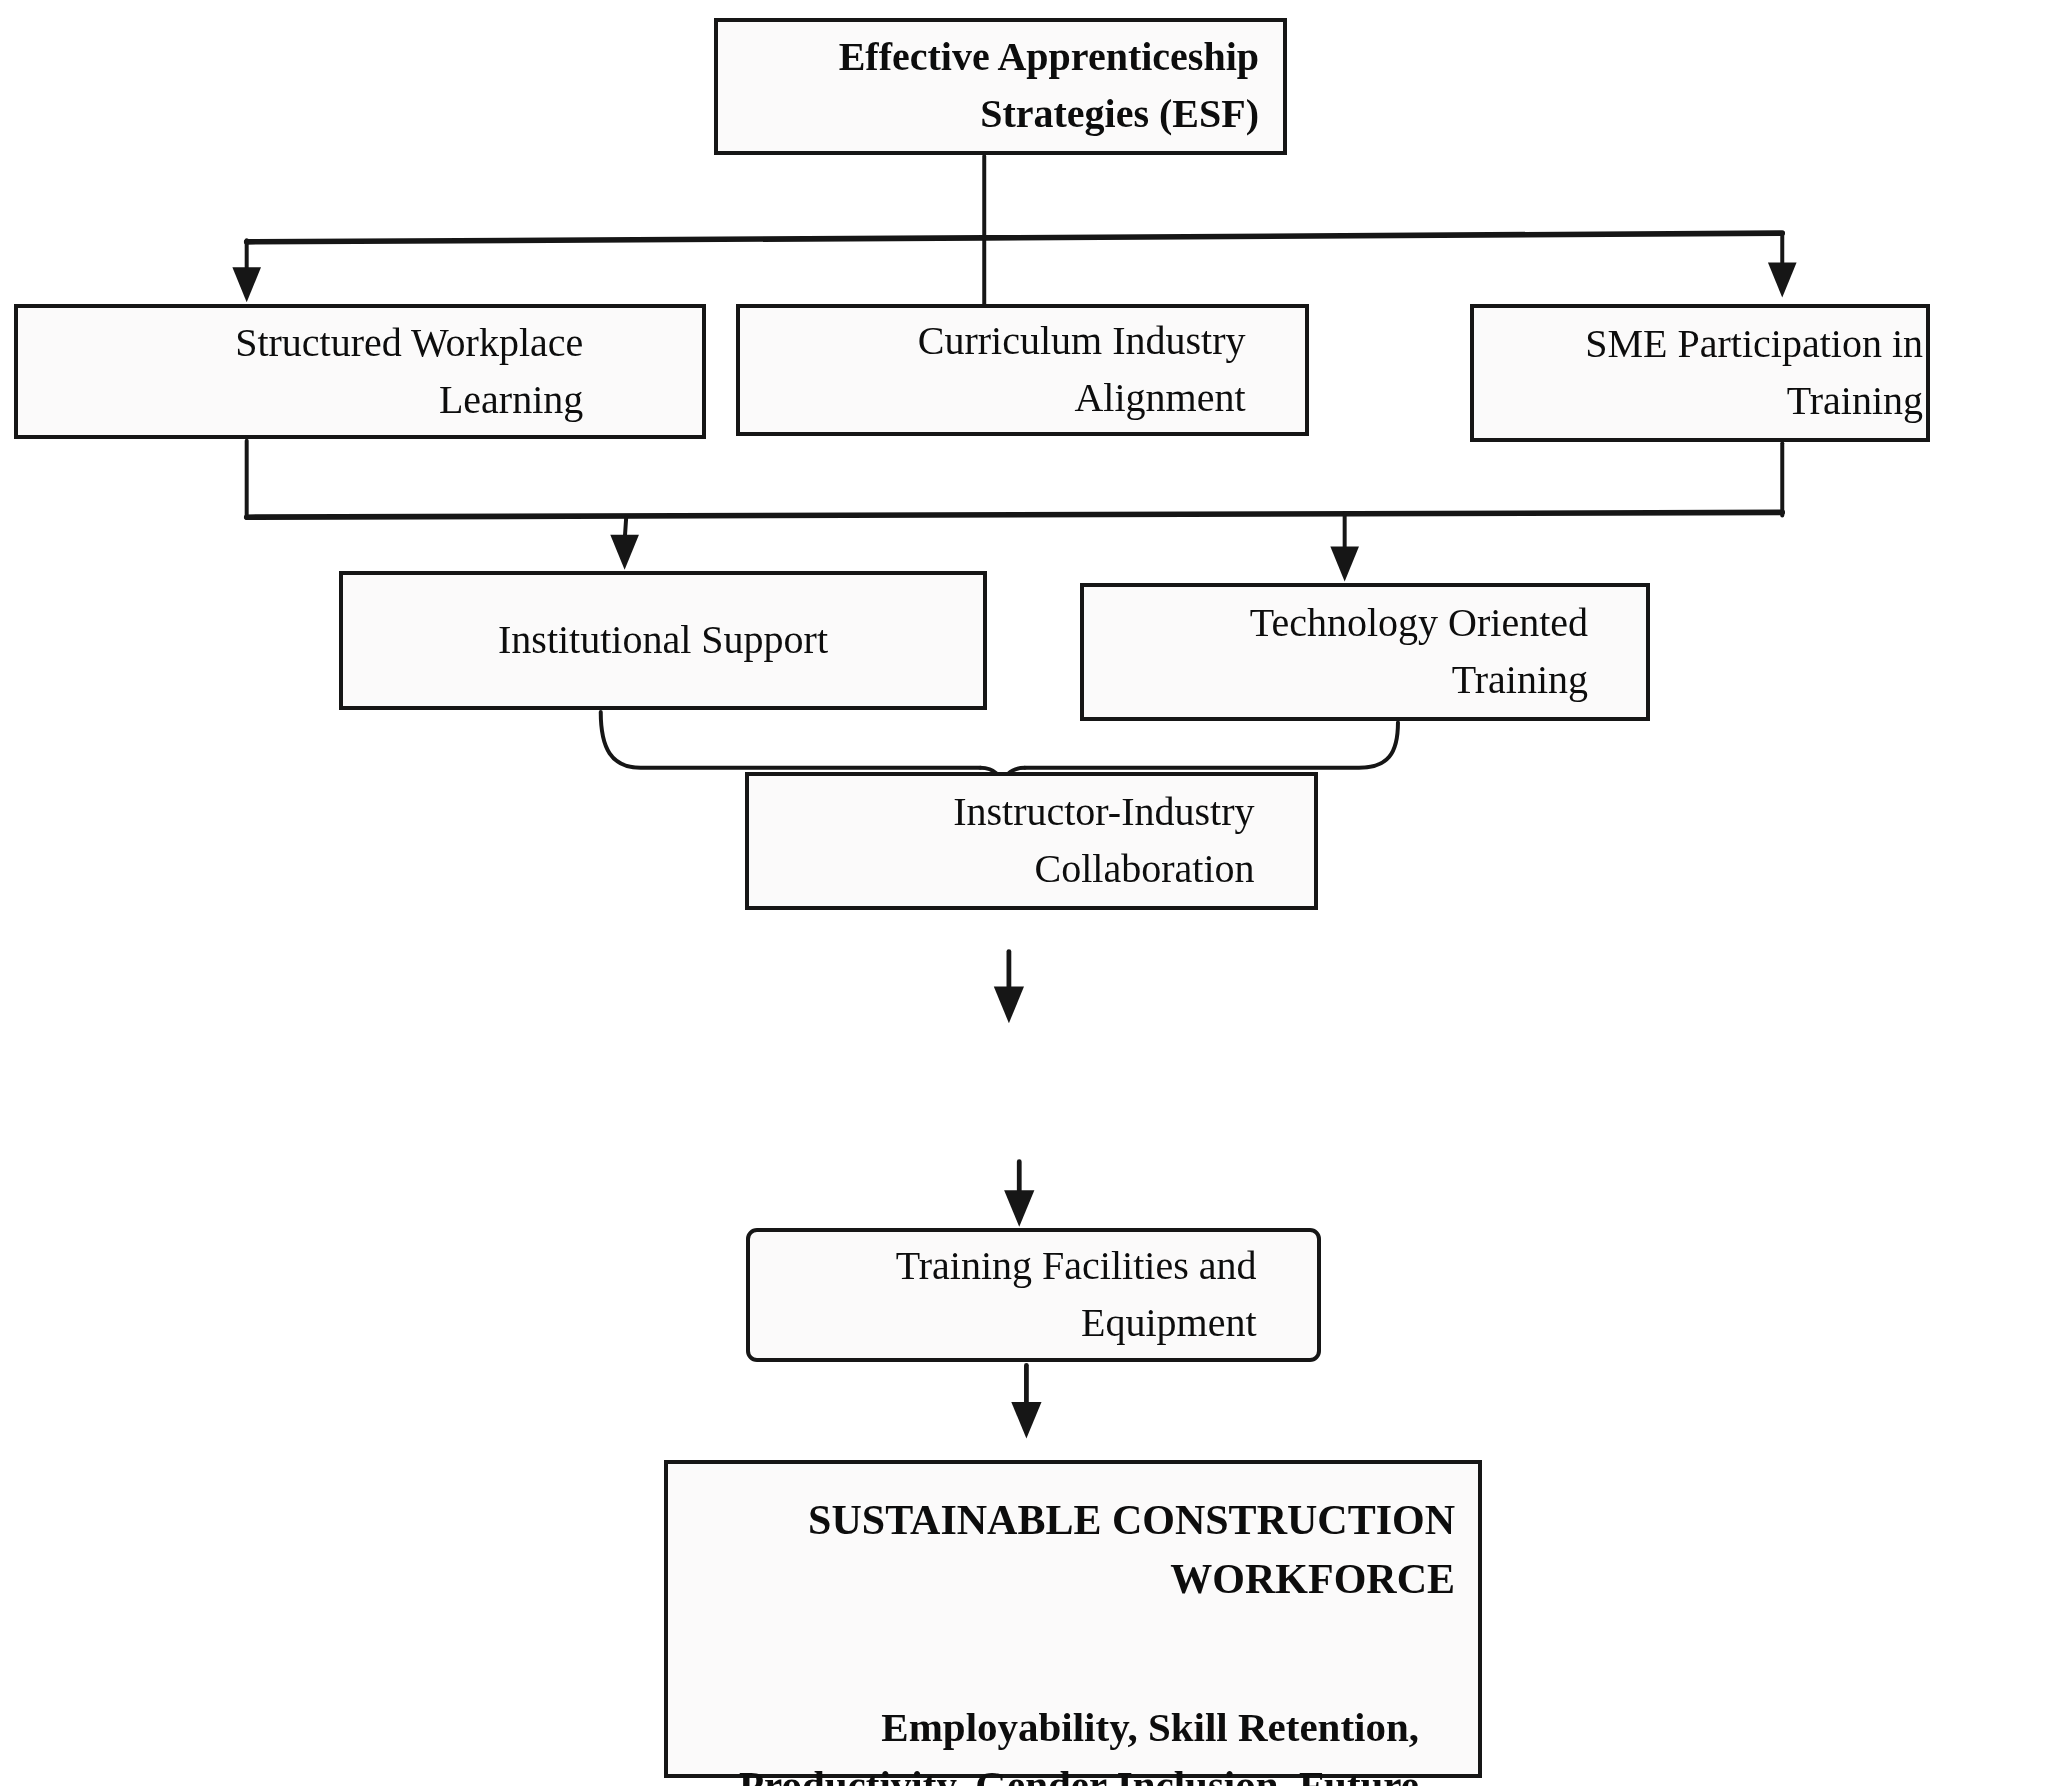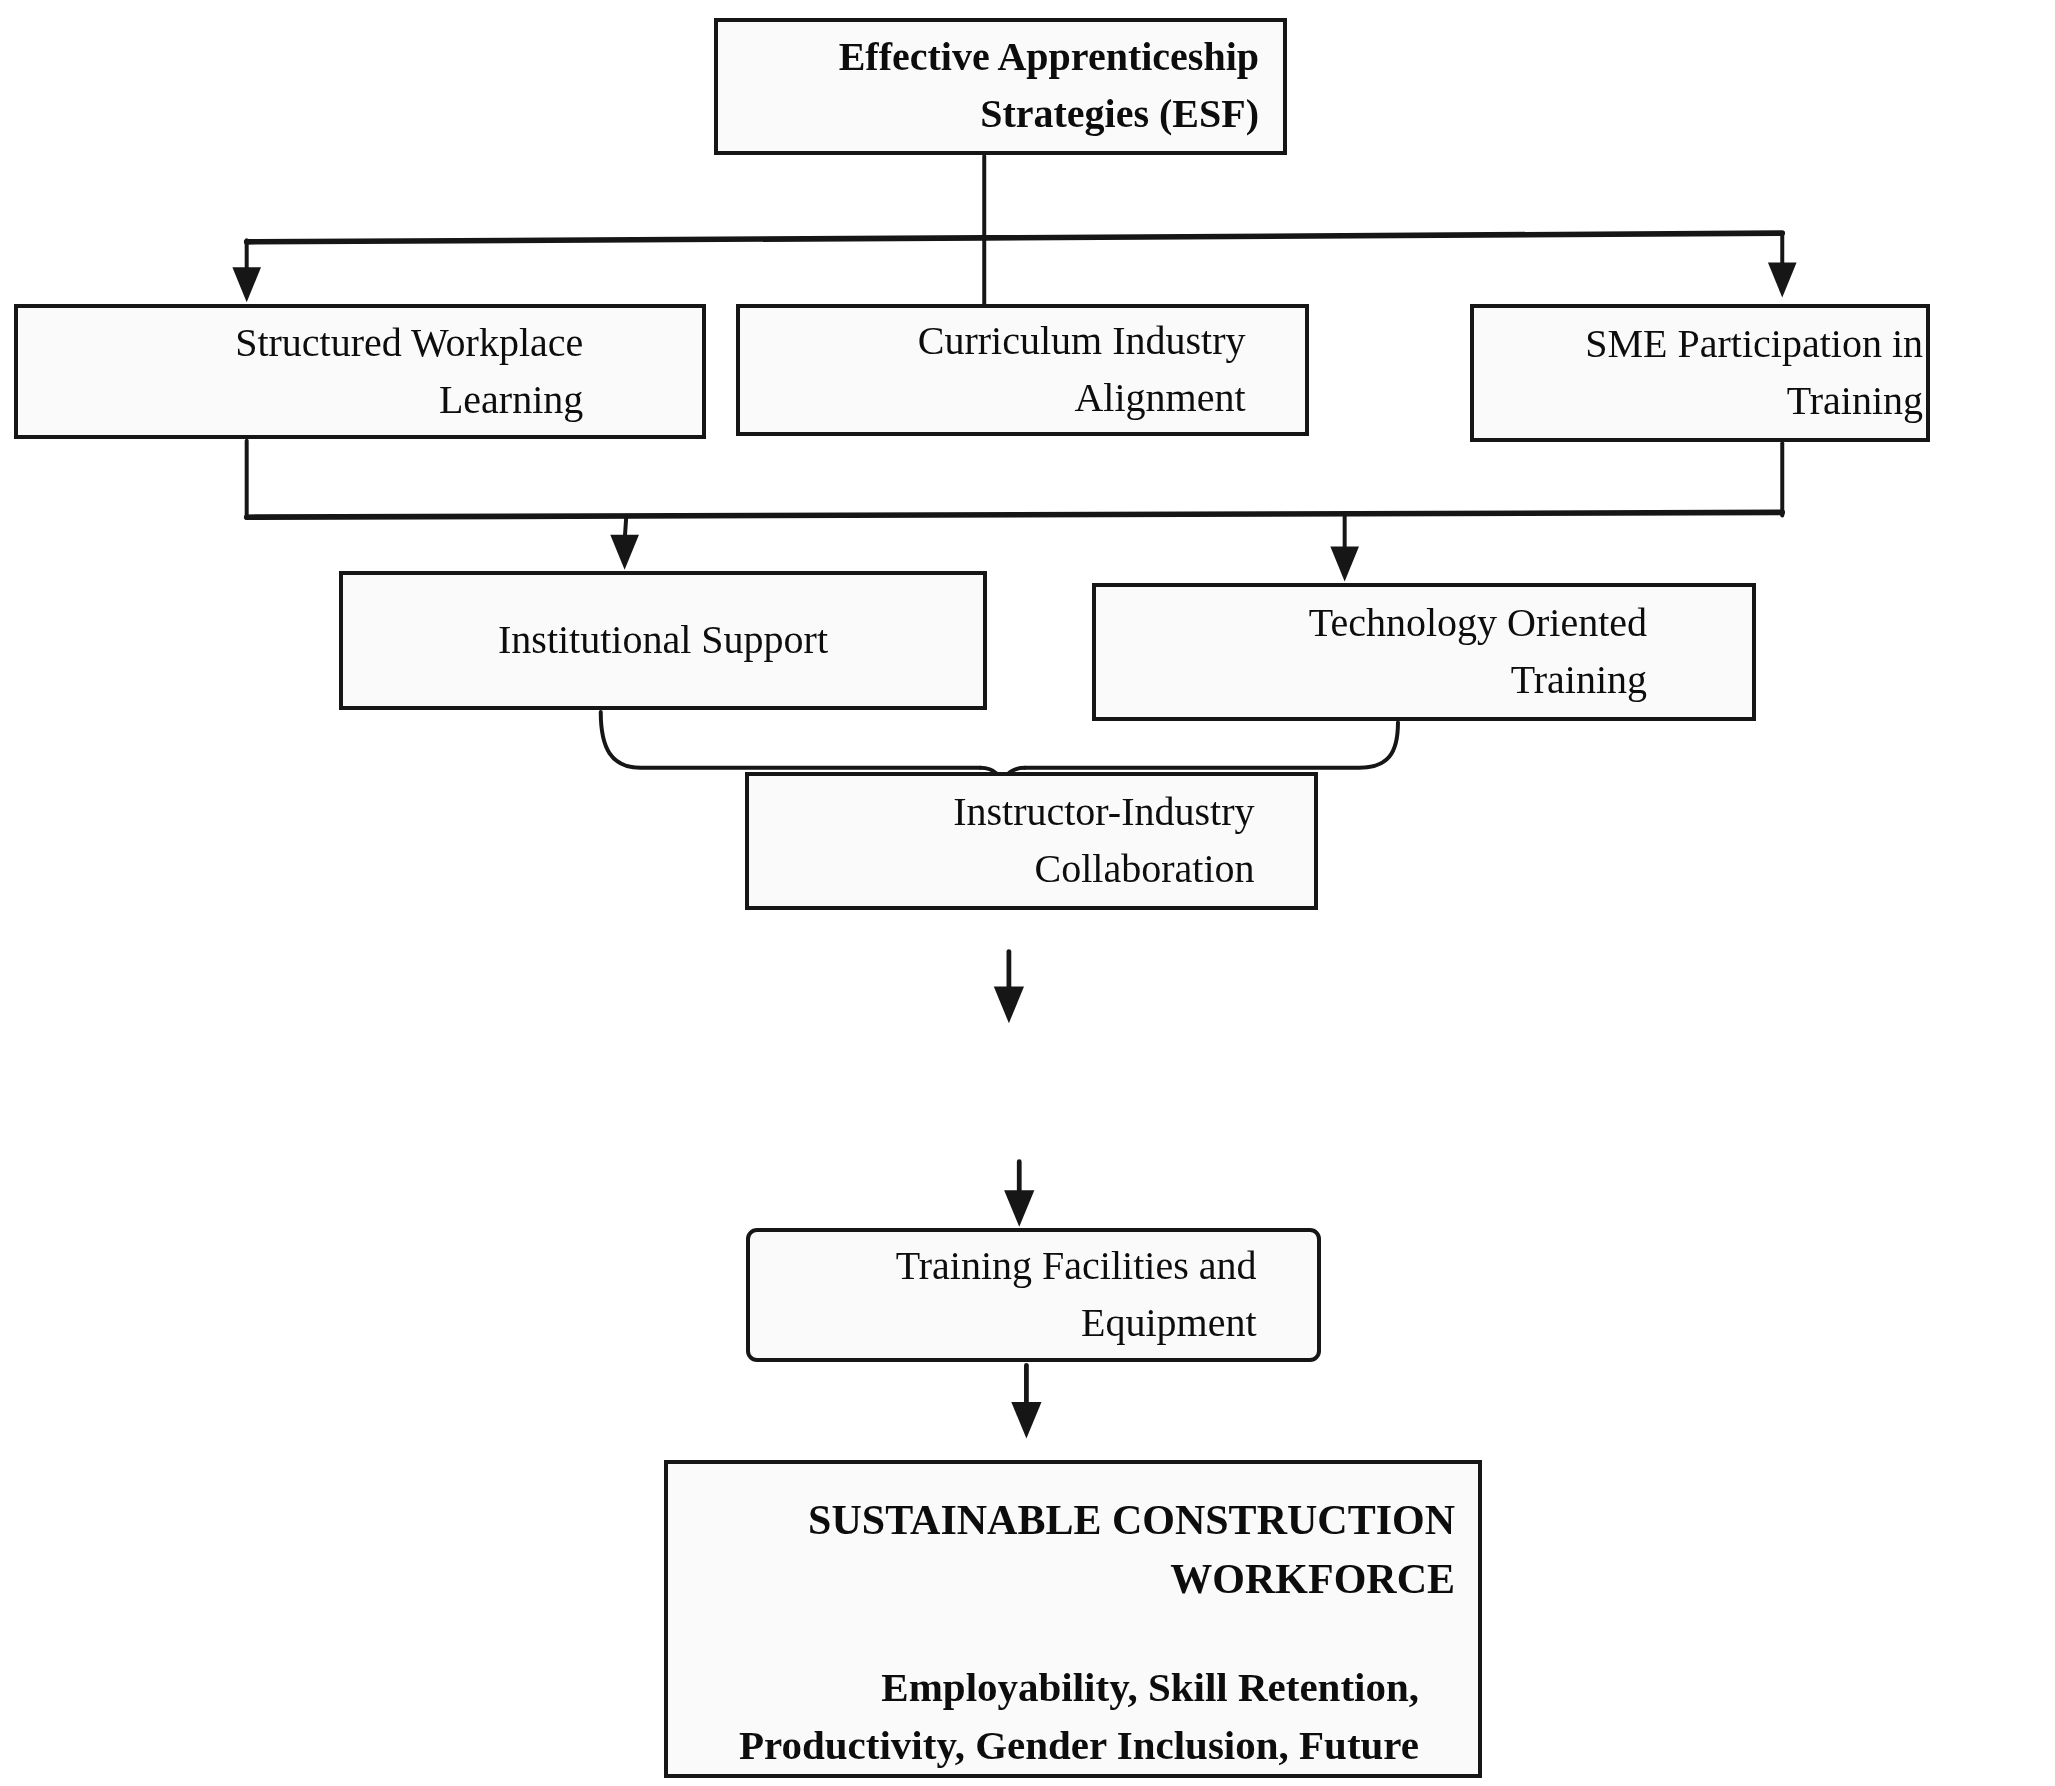--- a/index.html
+++ b/index.html
@@ -33,20 +33,21 @@
     box-sizing:border-box;
   }
   .node .inner{max-width:446px;display:inline-block;}
   .node.root{font-weight:bold;}
   .node.root .inner{max-width:517px;}
   .node.outcome{
     font-weight:bold;
     flex-direction:column;
     justify-content:flex-start;
     padding-top:27px;
+    gap:40px;
   }
   .node.outcome .outcome-title{
     font-size:42px;
     line-height:1.4;
     max-width:764px;
     display:block;
   }
   .node.outcome .outcome-subtitle{
     font-size:41px;
     line-height:1.42;
@@ -112,21 +113,21 @@
   <div class="node" style="left:736px;top:304px;width:573px;height:132px;">
     <span class="inner">Curriculum Industry Alignment</span>
   </div>
   <div class="node" style="left:1470px;top:304px;width:460px;height:138px;">
     <span class="inner">SME Participation in Training</span>
   </div>
 
   <div class="node" style="left:339px;top:571px;width:648px;height:139px;">
     <span class="inner">Institutional Support</span>
   </div>
-  <div class="node" style="left:1080px;top:583px;width:664px;height:138px;margin-left:12px;">
+  <div class="node" style="left:1080px;top:583px;width:570px;height:138px;">
     <span class="inner">Technology Oriented Training</span>
   </div>
 
   <div class="node" style="left:745px;top:772px;width:573px;height:138px;">
     <span class="inner">Instructor-Industry Collaboration</span>
   </div>
   <div class="node" style="left:746px;top:1228px;width:575px;height:134px;border-radius:11px;">
     <span class="inner">Training Facilities and Equipment</span>
   </div>
 

